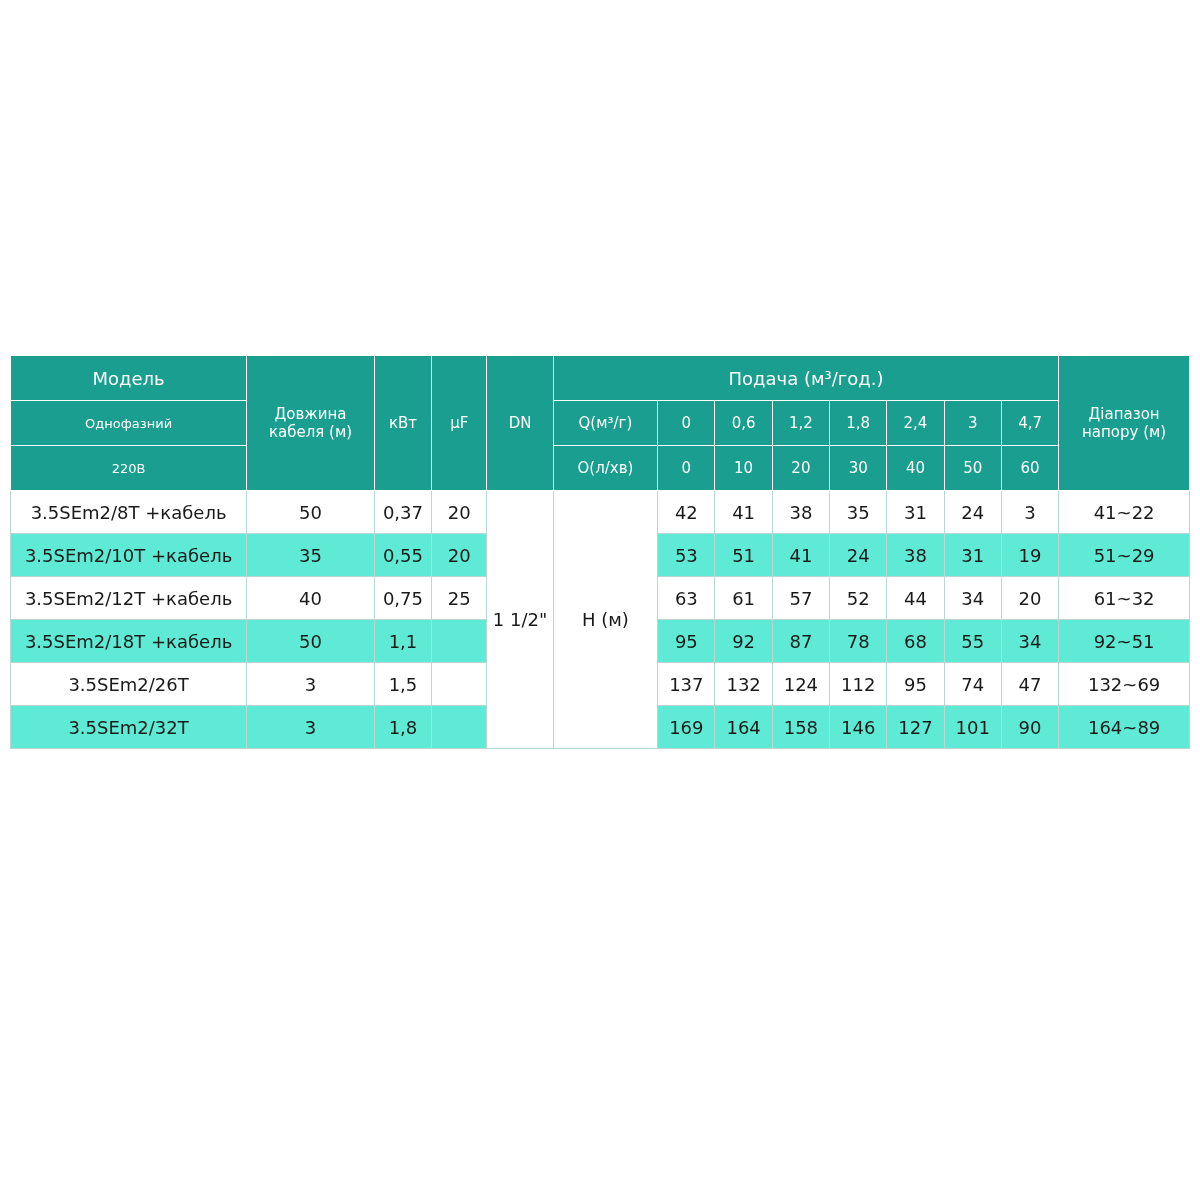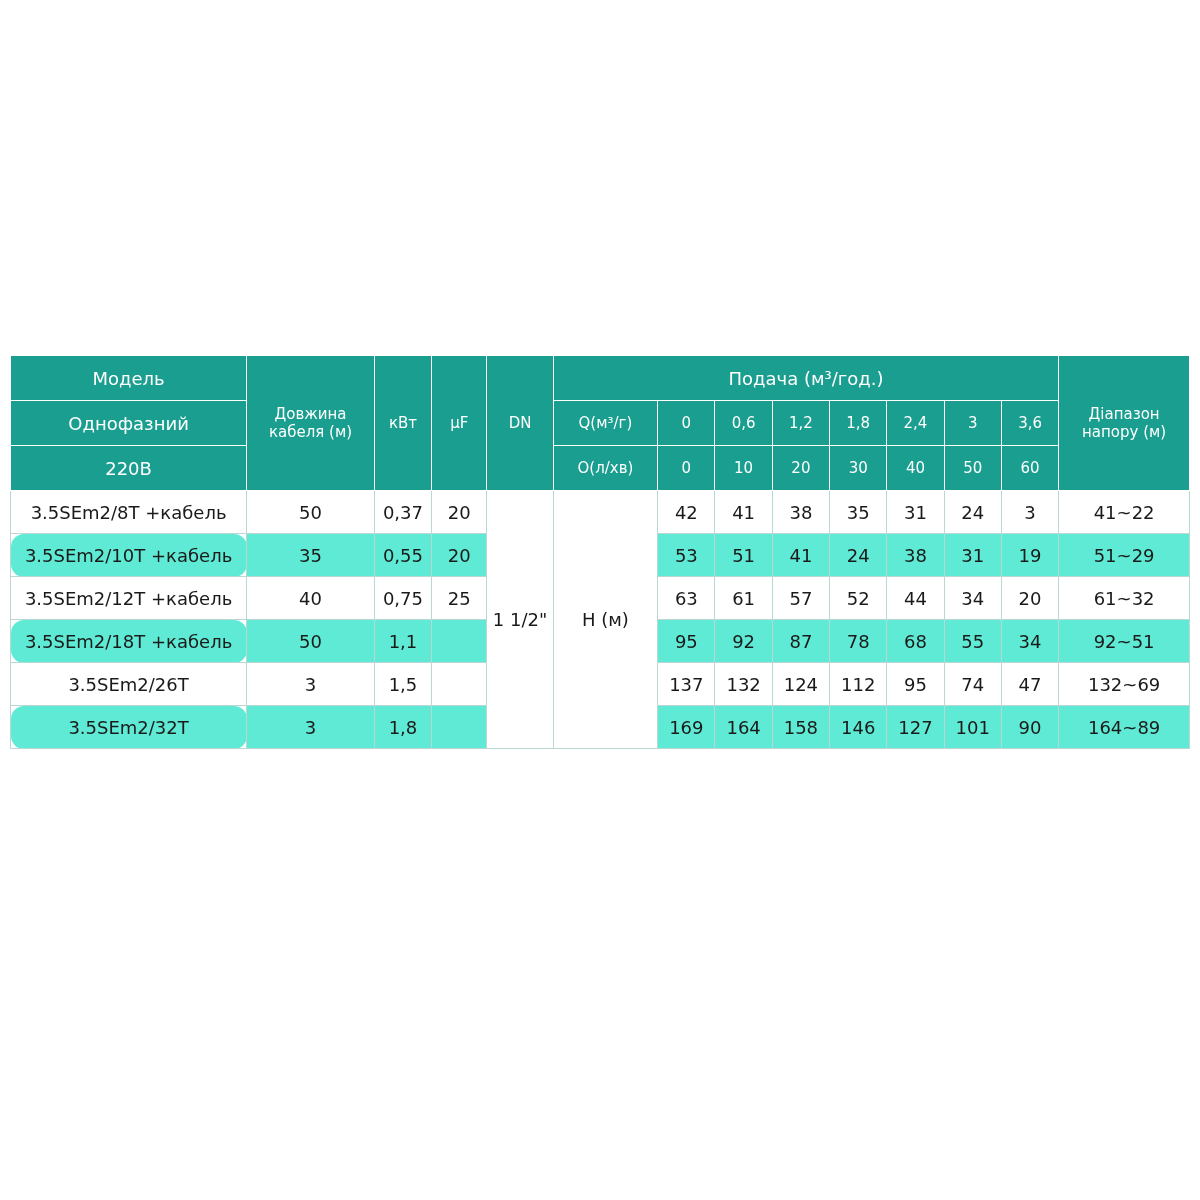--- a/index.html
+++ b/index.html
@@ -40,31 +40,30 @@
   }
   
   .hd {
     background: #1a9e8f;
     color: #ffffff;
     font-size: 15px;
     height: 44px;
     border-color: #ffffff !important;
   }
   .hd-title { font-size: 18px; }
-  .hd-sub { font-size: 18px; }
+  .hd-sub { font-size: 13px; }
 
   
   .row-white td { background: #ffffff; }
   .row-tint td { background: #5eead4; }
 
   td.model {
     text-align: left;
     padding-left: 10px;
     font-size: 18px;
-    border-radius: 13px;
   }
   td.num { font-size: 18px; }
   tbody tr { height: 43px; }
 
   td.mid {
     font-size: 18px;
   }
   .cell-blank { }
 
   
@@ -111,21 +110,21 @@
         </tr>
         <tr>
           <th class="hd hd-sub">Однофазний</th>
           <th class="hd">Q(м³/г)</th>
           <th class="hd">0</th>
           <th class="hd">0,6</th>
           <th class="hd">1,2</th>
           <th class="hd">1,8</th>
           <th class="hd">2,4</th>
           <th class="hd">3</th>
-          <th class="hd">3,6</th>
+          <th class="hd">4,7</th>
         </tr>
         <tr>
           <th class="hd hd-sub">220В</th>
           <th class="hd">O(л/хв)</th>
           <th class="hd">0</th>
           <th class="hd">10</th>
           <th class="hd">20</th>
           <th class="hd">30</th>
           <th class="hd">40</th>
           <th class="hd">50</th>

